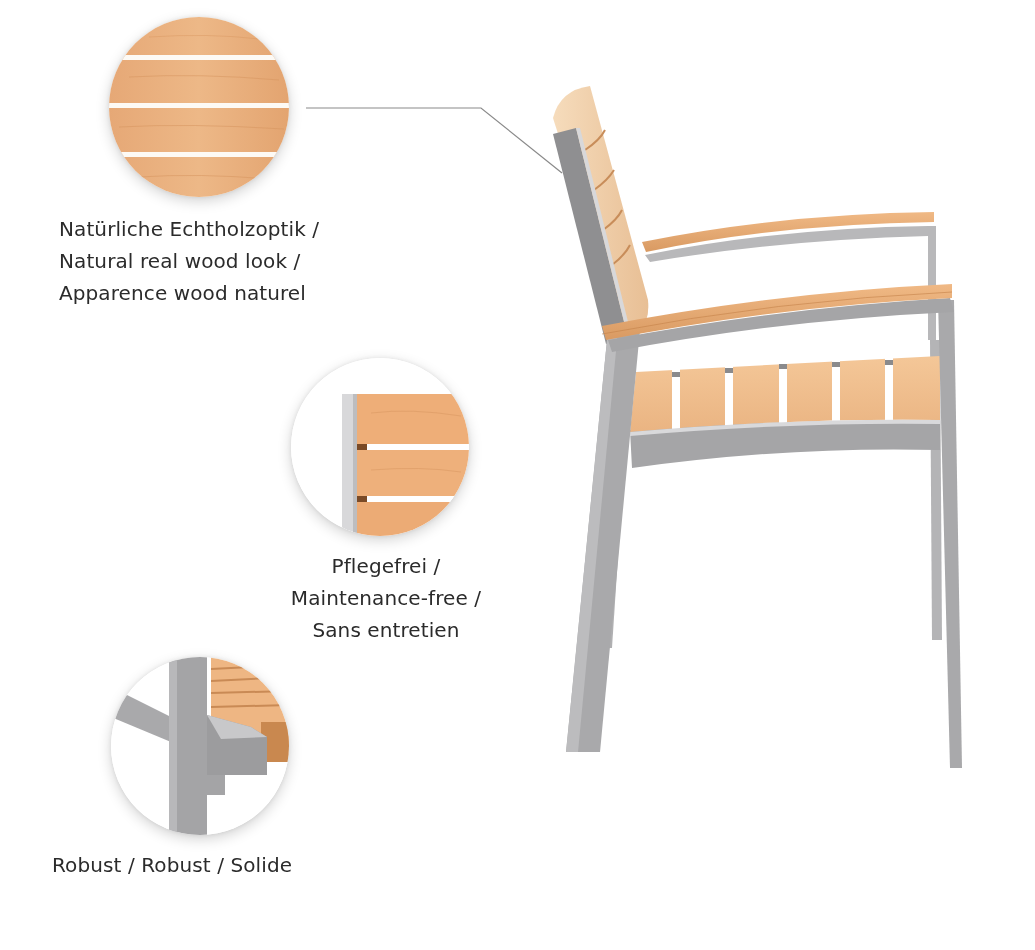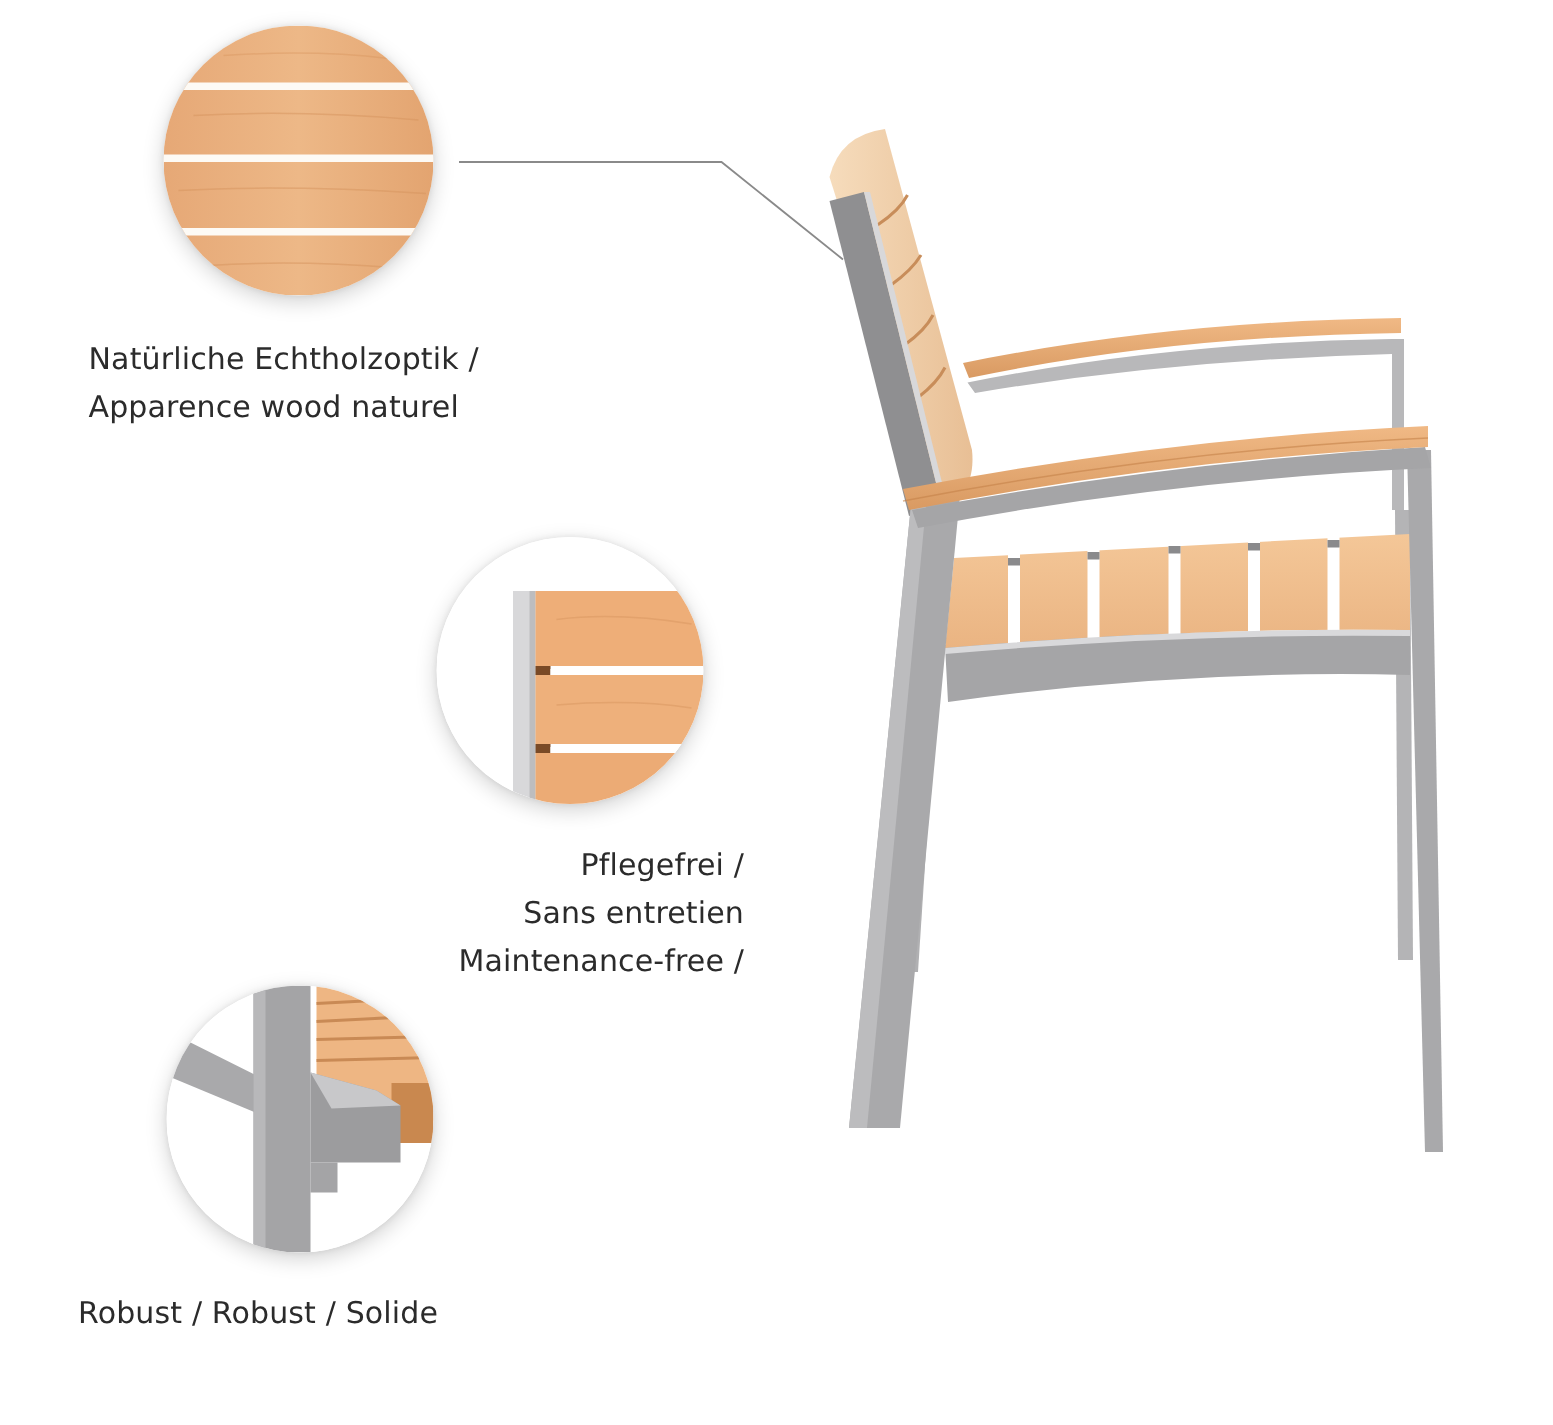--- a/index.html
+++ b/index.html
@@ -1,24 +1,24 @@
 <!DOCTYPE html>
 <html><head>
 <meta charset="utf-8">
 <style>
   html, body { margin:0; padding:0; background:#ffffff; }
   body { width:1035px; height:950px; position:relative; overflow:hidden;
          font-family:"DejaVu Sans","Liberation Sans",sans-serif; color:#2b2b2b; }
   .circle { position:absolute; border-radius:50%; overflow:hidden;
             box-shadow:0 4px 14px rgba(0,0,0,0.18), 0 0 4px rgba(0,0,0,0.08);
             background:#fff; }
-  .caption { position:absolute; font-size:20px; line-height:32px; letter-spacing:0.1px; color:#2b2b2b;margin-top:10px; }
+  .caption { position:absolute; font-size:20px; line-height:32px; letter-spacing:0.1px; color:#2b2b2b; }
   .caption div { white-space:nowrap; }
   .c-left { text-align:left; }
-  .c-center { text-align:right; }
+  .c-center { text-align:center; }
   svg { display:block; }
 </style>
 </head>
 <body>
 
 <svg width="1035" height="950" style="position:absolute;left:0;top:0;">
   <polyline points="306,108 481,108 562,173" fill="none" stroke="#8a8a8a" stroke-width="1.2"></polyline>
 </svg>
 
 <div class="circle" style="left:109px;top:17px;width:180px;height:180px;">
@@ -35,20 +35,21 @@
     <rect x="0" y="86" width="180" height="5" fill="#fdfaf5"></rect>
     <rect x="0" y="135" width="180" height="5" fill="#fdfaf5"></rect>
     <path d="M20 60 Q90 56 170 63" stroke="#d6935d" stroke-width="1" fill="none" opacity="0.5"></path>
     <path d="M10 110 Q80 106 175 112" stroke="#d6935d" stroke-width="1" fill="none" opacity="0.5"></path>
     <path d="M30 160 Q90 156 160 162" stroke="#d6935d" stroke-width="1" fill="none" opacity="0.5"></path>
     <path d="M40 20 Q100 16 150 22" stroke="#d6935d" stroke-width="1" fill="none" opacity="0.4"></path>
   </svg>
 </div>
 <div class="caption c-left" style="left:59px;top:213px;">
   <div>Natürliche Echtholzoptik /</div>
+  <div>Natural real wood look /</div>
   <div>Apparence wood naturel</div>
 </div>
 
 <div class="circle" style="left:291px;top:358px;width:178px;height:178px;">
   <svg width="178" height="178" viewBox="0 0 178 178">
     <rect width="178" height="178" fill="#ffffff"></rect>
     <rect x="51" y="36" width="15" height="142" fill="#d8d8da"></rect>
     <rect x="62" y="36" width="4" height="142" fill="#bdbdbf"></rect>
     <rect x="66" y="36" width="112" height="50" fill="#eeae78"></rect>
     <rect x="66" y="86" width="10" height="6" fill="#7a4a26"></rect>
@@ -56,22 +57,22 @@
     <rect x="66" y="92" width="112" height="46" fill="#eeb07b"></rect>
     <rect x="66" y="138" width="10" height="6" fill="#7a4a26"></rect>
     <rect x="76" y="140" width="102" height="4" fill="#ffffff"></rect>
     <rect x="66" y="144" width="112" height="34" fill="#ecab75"></rect>
     <path d="M80 55 Q120 50 170 58" stroke="#d89560" stroke-width="1" fill="none" opacity="0.5"></path>
     <path d="M80 112 Q130 108 170 114" stroke="#d89560" stroke-width="1" fill="none" opacity="0.5"></path>
   </svg>
 </div>
 <div class="caption c-center" style="left:276px;top:550px;width:220px;">
   <div>Pflegefrei /</div>
+  <div>Maintenance-free /</div>
   <div>Sans entretien</div>
-  <div>Maintenance-free /</div>
 </div>
 
 <div class="circle" style="left:111px;top:657px;width:178px;height:178px;">
   <svg width="178" height="178" viewBox="0 0 178 178">
     <rect width="178" height="178" fill="#ffffff"></rect>
 
     <polygon points="50,0 178,0 178,90 100,90 100,0" fill="#eeb683"></polygon>
     <path d="M100 12 L178 8 M100 24 L178 20 M100 36 L178 34 M100 50 L178 48" stroke="#c98a55" stroke-width="2"></path>
     <rect x="150" y="65" width="28" height="40" fill="#c9884f"></rect>
 

